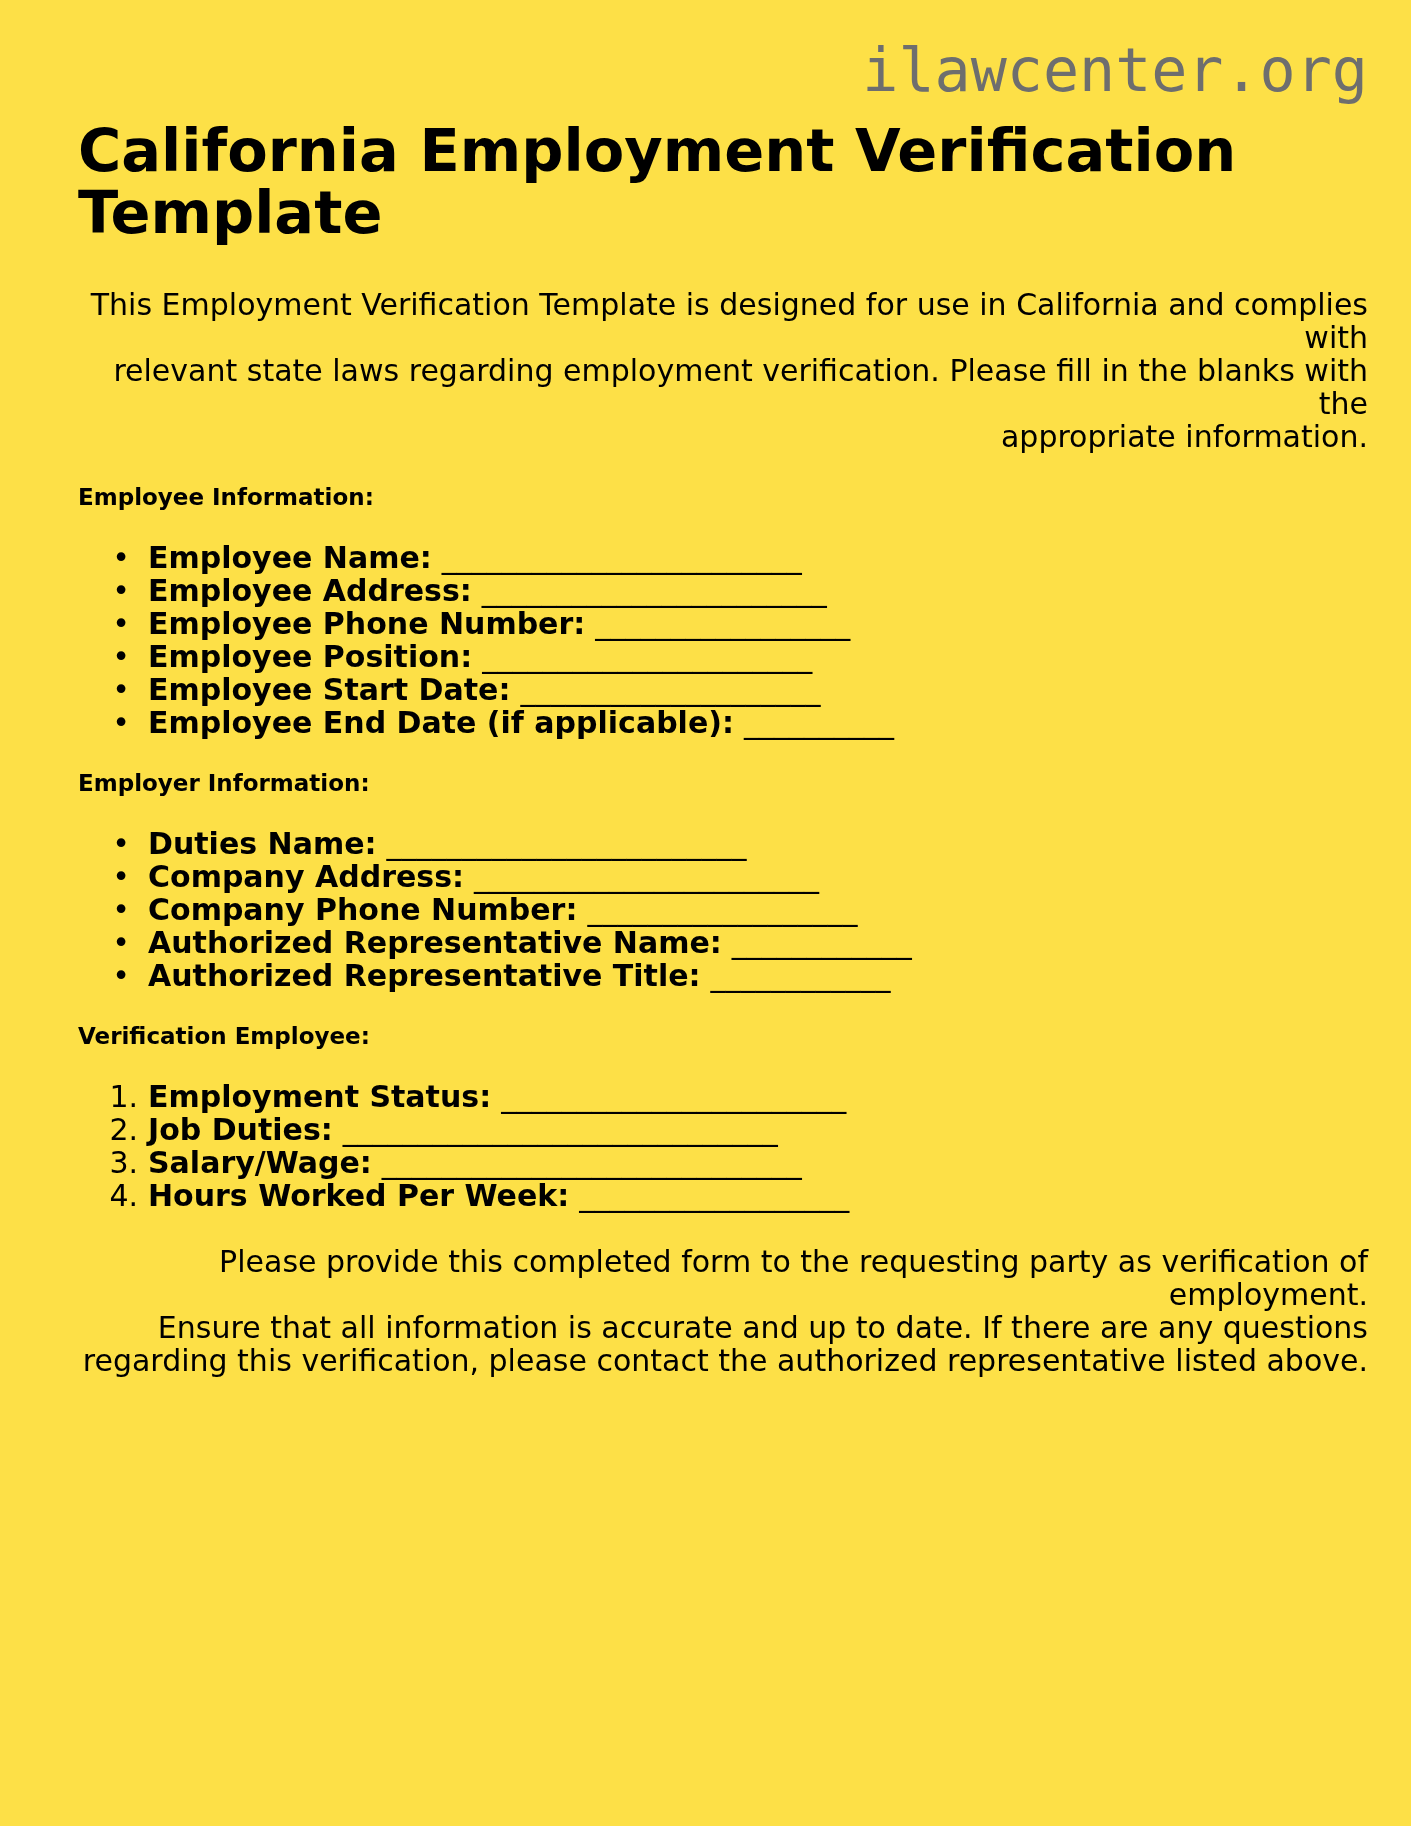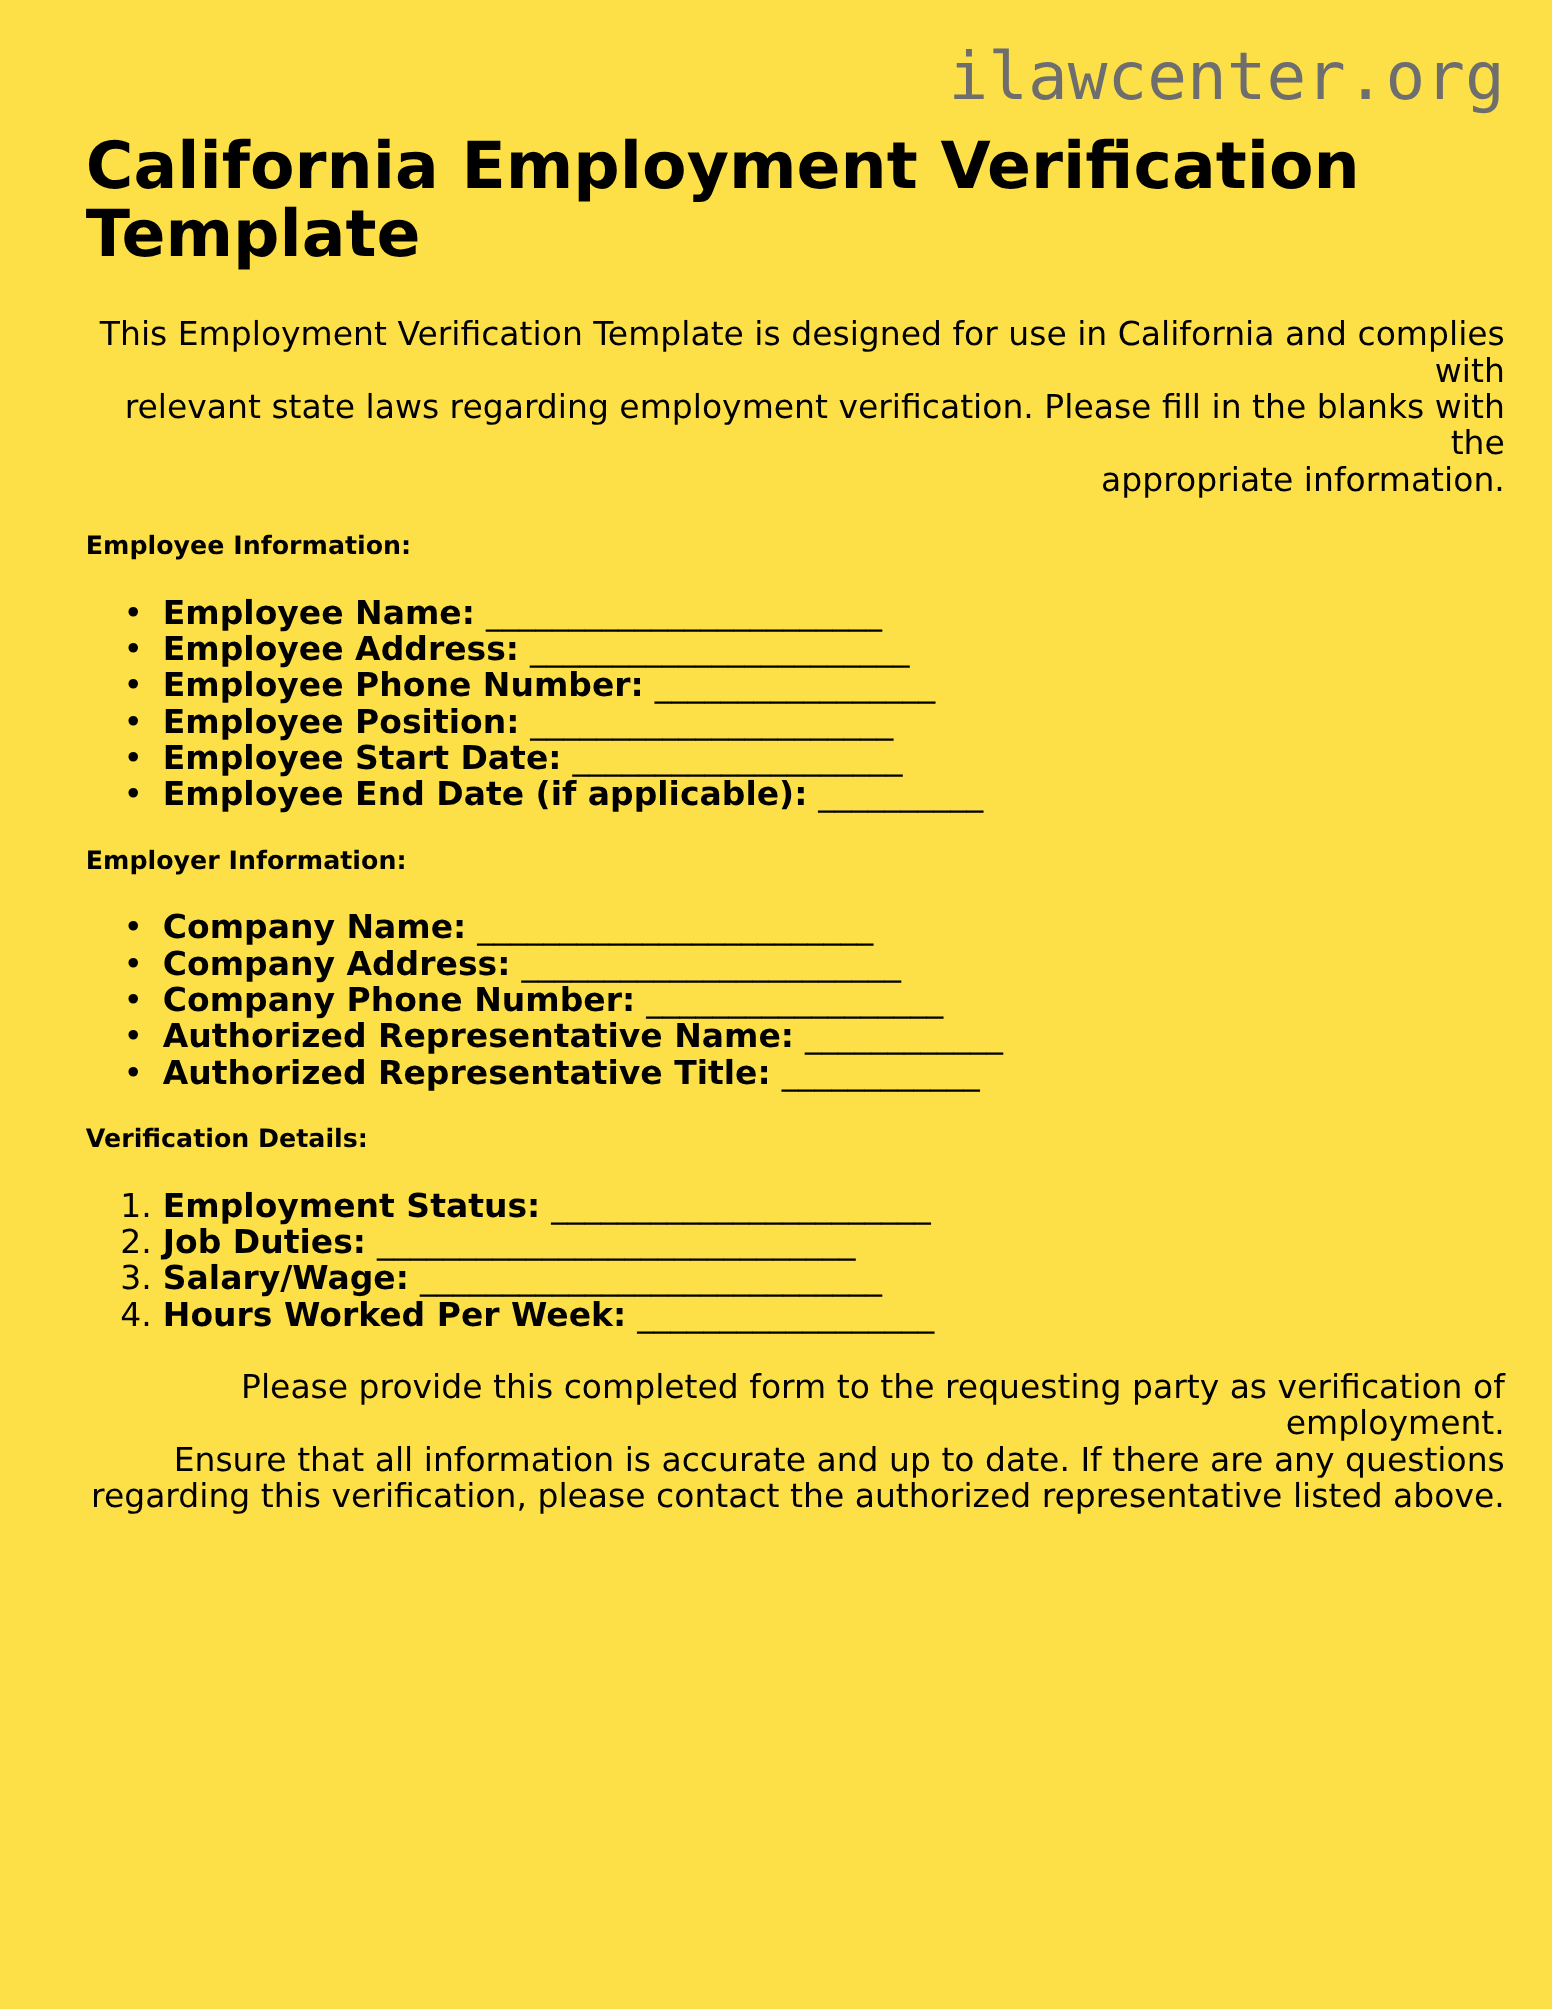--- a/index.html
+++ b/index.html
@@ -118,21 +118,21 @@
       <span class="marker bullet-marker">•</span>
       <span class="label">Employee End Date (if applicable):</span>
       <span class="blank">__________</span>
     </li>
   </ul>
 
   <h2 class="section-heading">Employer Information:</h2>
   <ul class="fields">
     <li class="row">
       <span class="marker bullet-marker">•</span>
-      <span class="label">Company Name:</span>
+      <span class="label">Duties Name:</span>
       <span class="blank">________________________</span>
     </li>
     <li class="row">
       <span class="marker bullet-marker">•</span>
       <span class="label">Company Address:</span>
       <span class="blank">_______________________</span>
     </li>
     <li class="row">
       <span class="marker bullet-marker">•</span>
       <span class="label">Company Phone Number:</span>
@@ -143,21 +143,21 @@
       <span class="label">Authorized Representative Name:</span>
       <span class="blank">____________</span>
     </li>
     <li class="row">
       <span class="marker bullet-marker">•</span>
       <span class="label">Authorized Representative Title:</span>
       <span class="blank">____________</span>
     </li>
   </ul>
 
-  <h2 class="section-heading">Verification Details:</h2>
+  <h2 class="section-heading">Verification Employee:</h2>
   <ol class="fields">
     <li class="row">
       <span class="marker num-marker">1.</span>
       <span class="label">Employment Status:</span>
       <span class="blank">_______________________</span>
     </li>
     <li class="row">
       <span class="marker num-marker">2.</span>
       <span class="label">Job Duties:</span>
       <span class="blank">_____________________________</span>

